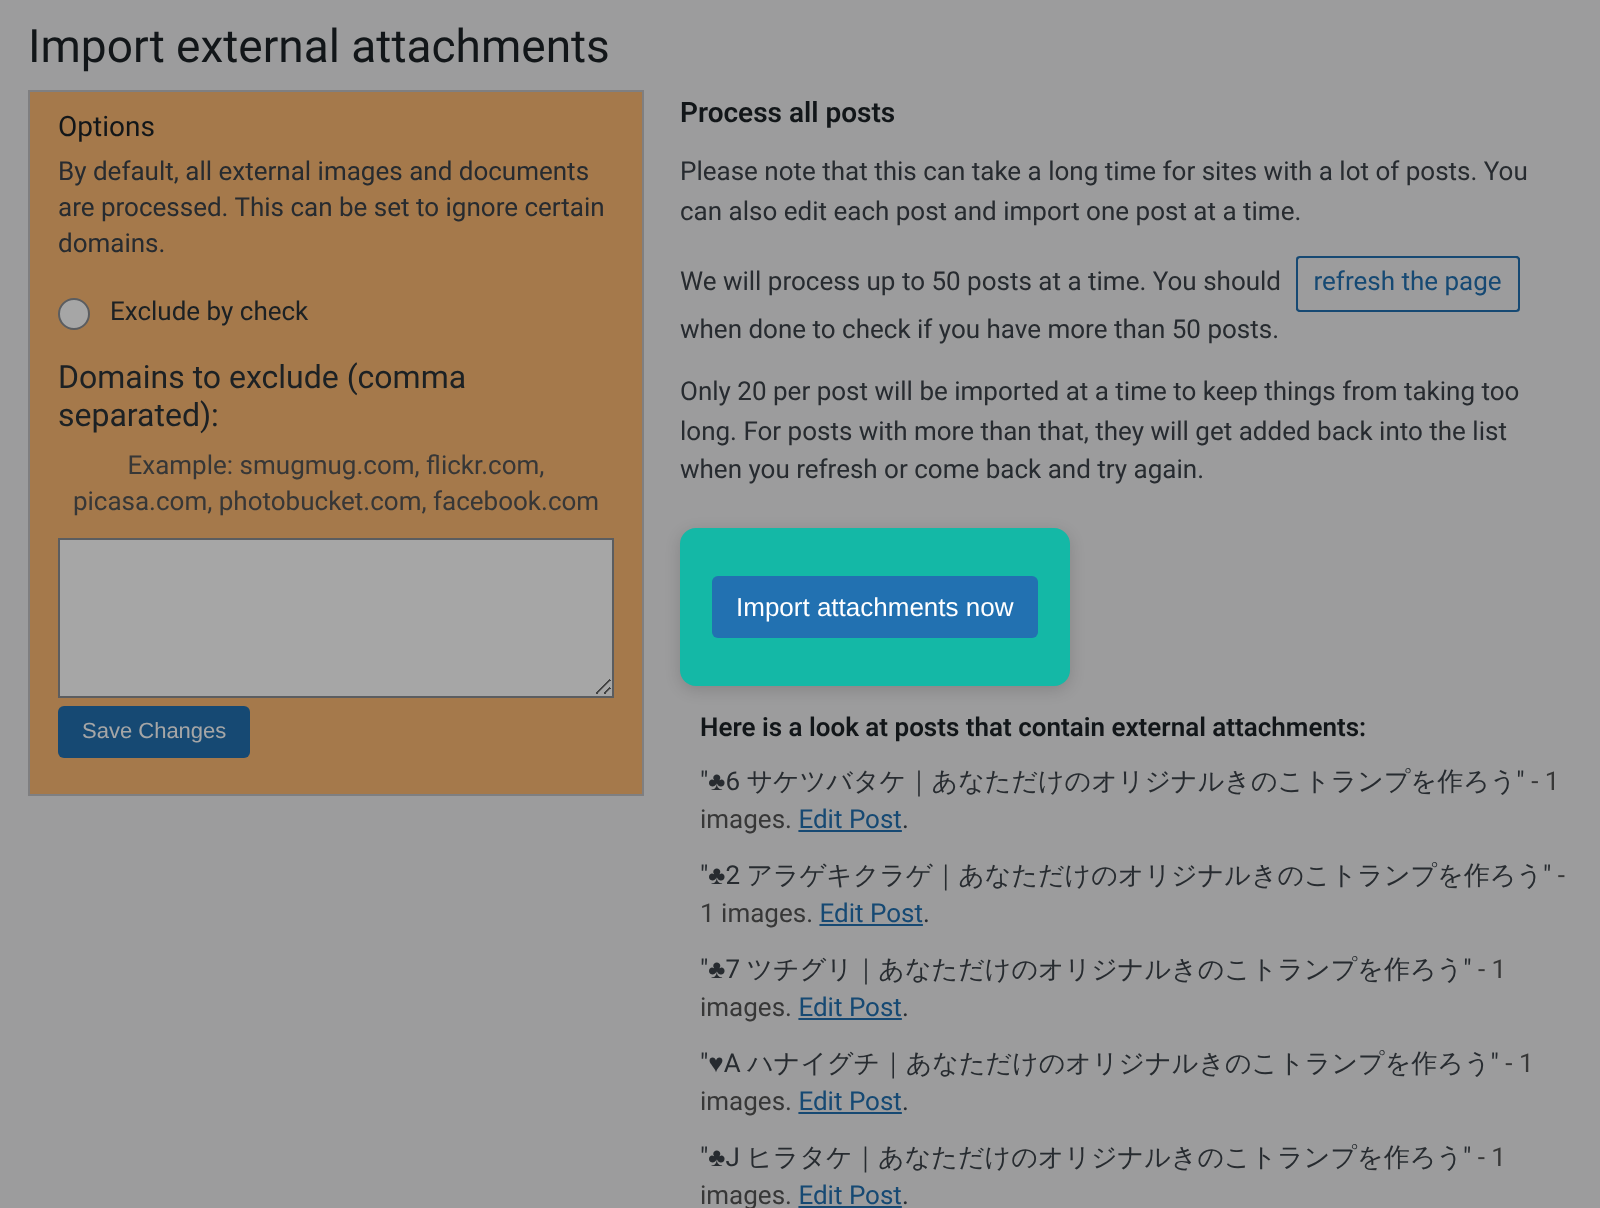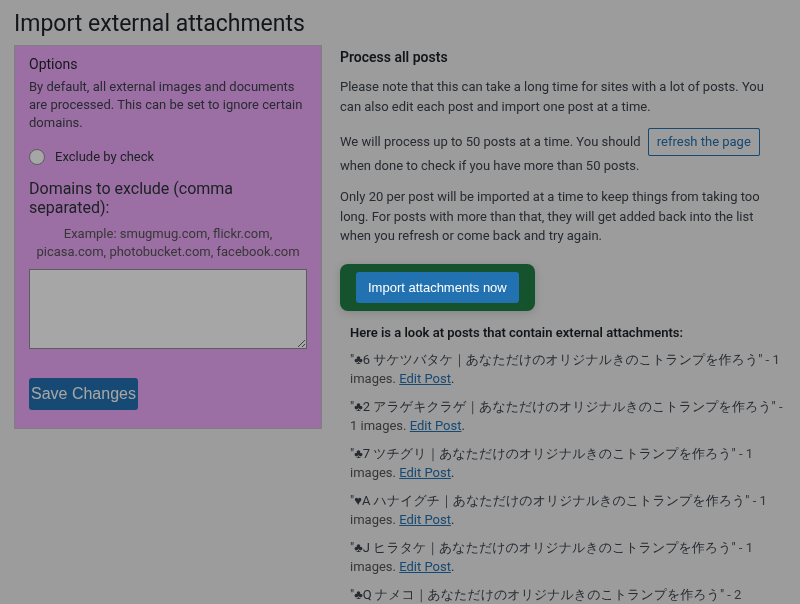--- a/index.html
+++ b/index.html
@@ -31,21 +31,21 @@
       margin: 0 0 8px;
     }
     .columns {
       display: flex;
       gap: 18px;
       align-items: flex-start;
     }
     .options-box {
       width: 308px;
       border: 1px solid #c3c4c7;
-      background: #f0abfc;
+      background: #fdba74;
       padding: 8px 14px 18px;
     }
     .options-title {
       font-size: 14px;
       font-weight: 400;
       color: #1d2327;
       padding: 2px 0 6px;
     }
     .options-heading {
       font-size: 15px;
@@ -98,25 +98,24 @@
       background: #fff;
       resize: both;
       font-family: inherit;
       font-size: 13px;
       padding: 4px;
     }
     .btn-primary {
       background: #2271b1;
       color: #fff;
       border: none;
-      font-size: 16px;
-      padding: 7px 2px;
+      font-size: 11px;
+      padding: 7px 12px;
       border-radius: 3px;
       cursor: pointer;
-      margin-top: 26px;
     }
     .main-col {
       flex: 1;
       padding-top: 4px;
     }
     .process-title {
       font-size: 14px;
       font-weight: 600;
       color: #1d2327;
       margin-bottom: 12px;
@@ -133,22 +132,22 @@
       padding: 3px 8px;
       color: #2271b1;
       cursor: pointer;
       margin: 0 4px;
       border-radius: 2px;
       outline: 1px solid #2271b1;
       outline-offset: -1px;
     }
     .highlight-wrap {
       display: inline-block;
-      background: #14532d;
-      padding: 8px 16px;
+      background: #14b8a6;
+      padding: 24px 16px;
       border-radius: 8px;
       box-shadow: 0 2px 8px rgba(0,0,0,0.15);
       margin: 6px 0 10px;
       position: relative;
       z-index: 20;
     }
     .btn-import {
       background: #2271b1;
       color: #fff;
       border: none;

